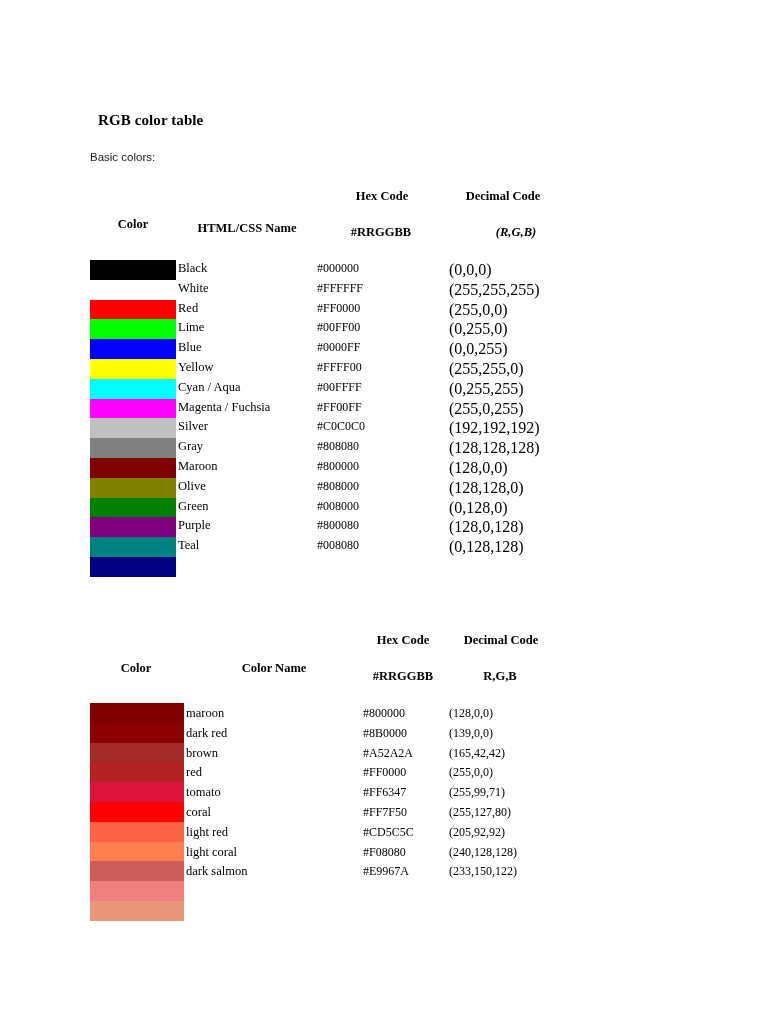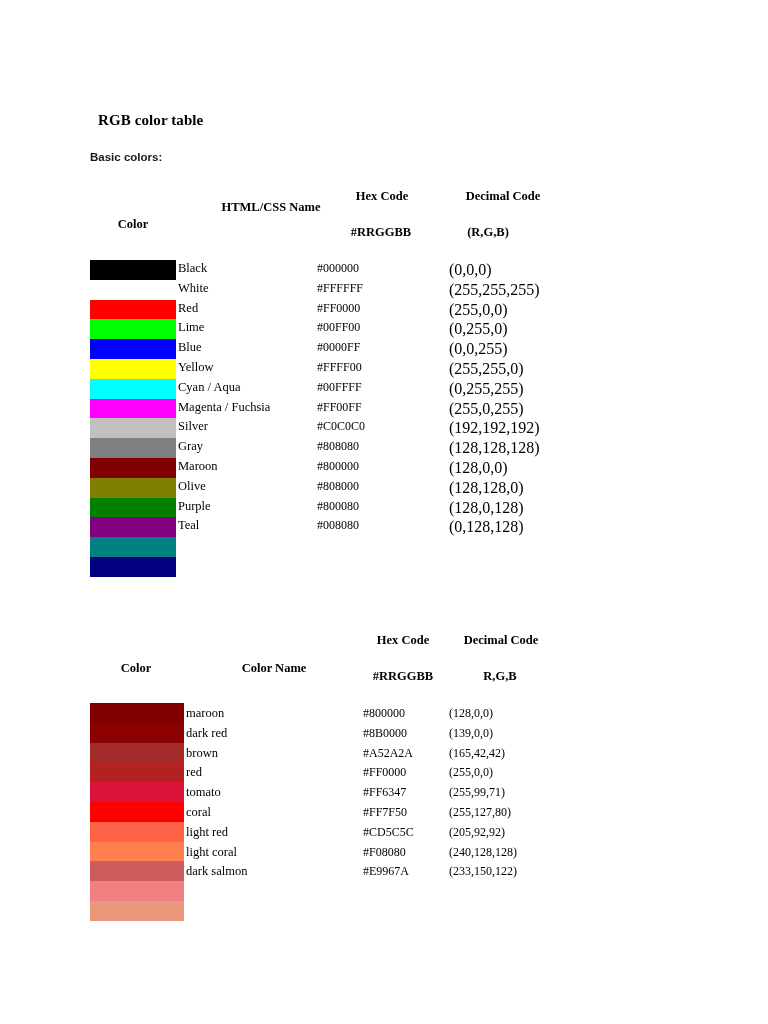--- a/index.html
+++ b/index.html
@@ -32,21 +32,21 @@
     letter-spacing: 0.1px;
     white-space: nowrap;
     margin-left: 8px;
   }
   .section-label {
     position: absolute;
     left: 90px;
     top: 151px;
     font-family: "Liberation Sans", "DejaVu Sans", sans-serif;
     font-size: 11.5px;
-    font-weight: bold;
+    font-weight: normal;
     color: #1a1a1a;
     white-space: nowrap;
   }
 
   
   .tbl {
     position: absolute;
     left: 0;
     right: 0;
   }
@@ -121,23 +121,23 @@
 
   <div class="doc-title">RGB color table</div>
 
   <div class="section-label">Basic colors:</div>
 
   <div class="tbl" id="table-basic">
 
     <div class="hdr" style="left:382px; top:189px;">Hex Code</div>
     <div class="hdr" style="left:503px; top:189px;">Decimal Code</div>
     <div class="hdr" style="left:133px; top:217px;">Color</div>
-    <div class="hdr" style="left:247px; top:200px;margin-left:24px;">HTML/CSS Name</div>
+    <div class="hdr" style="left:247px; top:221px;">HTML/CSS Name</div>
     <div class="hdr" style="left:381px; top:225px;">#RRGGBB</div>
-    <div class="hdr" style="left:488px; top:225px;">(R,G,B)</div>
+    <div class="hdr" style="left:516px; top:225px;font-style:italic;">(R,G,B)</div>
 
     <div class="swatches">
         <div class="swatch" style="background: rgb(0, 0, 0);"></div>
         <div class="swatch" style="background: rgb(255, 255, 255);"></div>
         <div class="swatch" style="background: rgb(255, 0, 0);"></div>
         <div class="swatch" style="background: rgb(0, 255, 0);"></div>
         <div class="swatch" style="background: rgb(0, 0, 255);"></div>
         <div class="swatch" style="background: rgb(255, 255, 0);"></div>
         <div class="swatch" style="background: rgb(0, 255, 255);"></div>
         <div class="swatch" style="background: rgb(255, 0, 255);"></div>
@@ -205,20 +205,25 @@
           <span class="cell c-name">Maroon</span>
           <span class="cell c-hex">#800000</span>
           <span class="cell c-dec">(128,0,0)</span>
         </div>
         <div class="row">
           <span class="cell c-name">Olive</span>
           <span class="cell c-hex">#808000</span>
           <span class="cell c-dec">(128,128,0)</span>
         </div>
         <div class="row">
+          <span class="cell c-name">Green</span>
+          <span class="cell c-hex">#008000</span>
+          <span class="cell c-dec">(0,128,0)</span>
+        </div>
+        <div class="row">
           <span class="cell c-name">Purple</span>
           <span class="cell c-hex">#800080</span>
           <span class="cell c-dec">(128,0,128)</span>
         </div>
         <div class="row">
           <span class="cell c-name">Teal</span>
           <span class="cell c-hex">#008080</span>
           <span class="cell c-dec">(0,128,128)</span>
         </div>
       </div>

